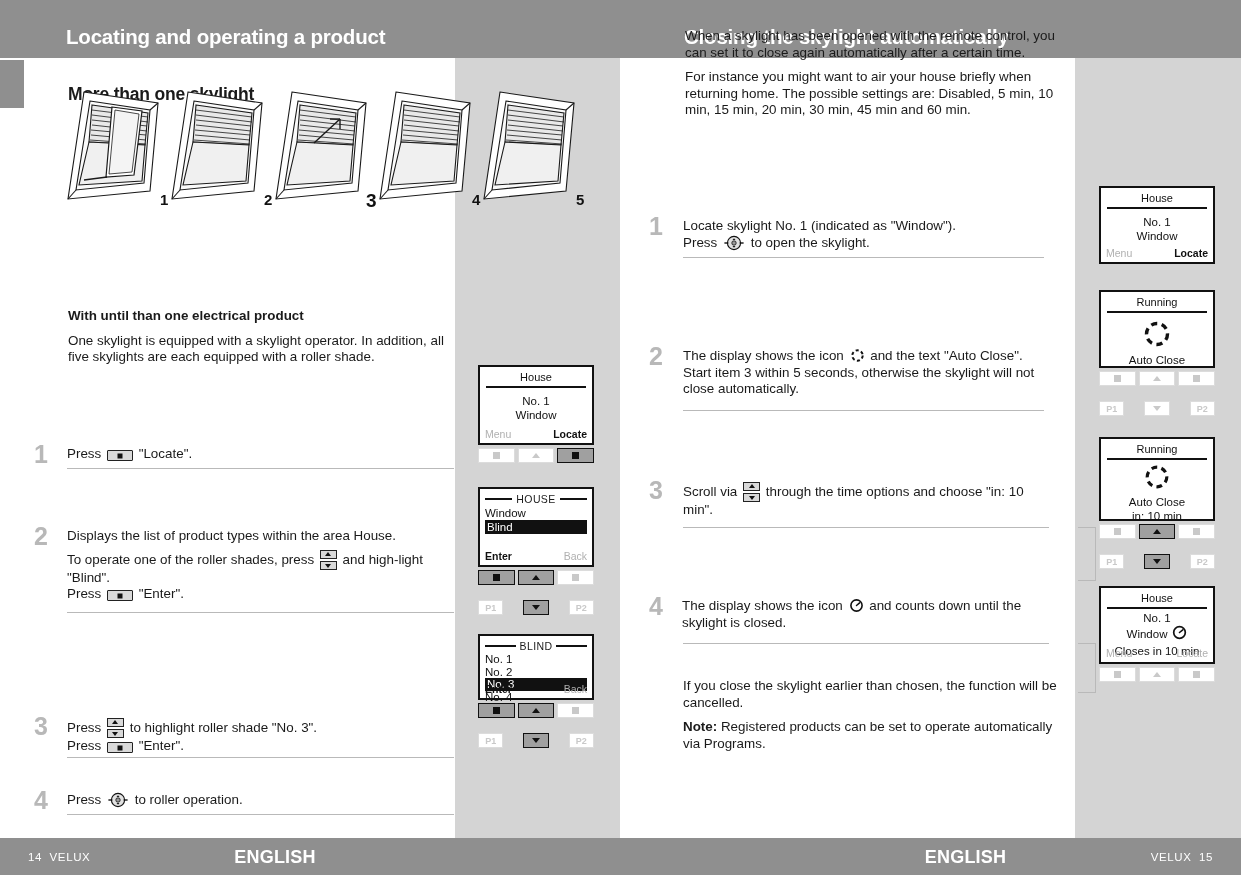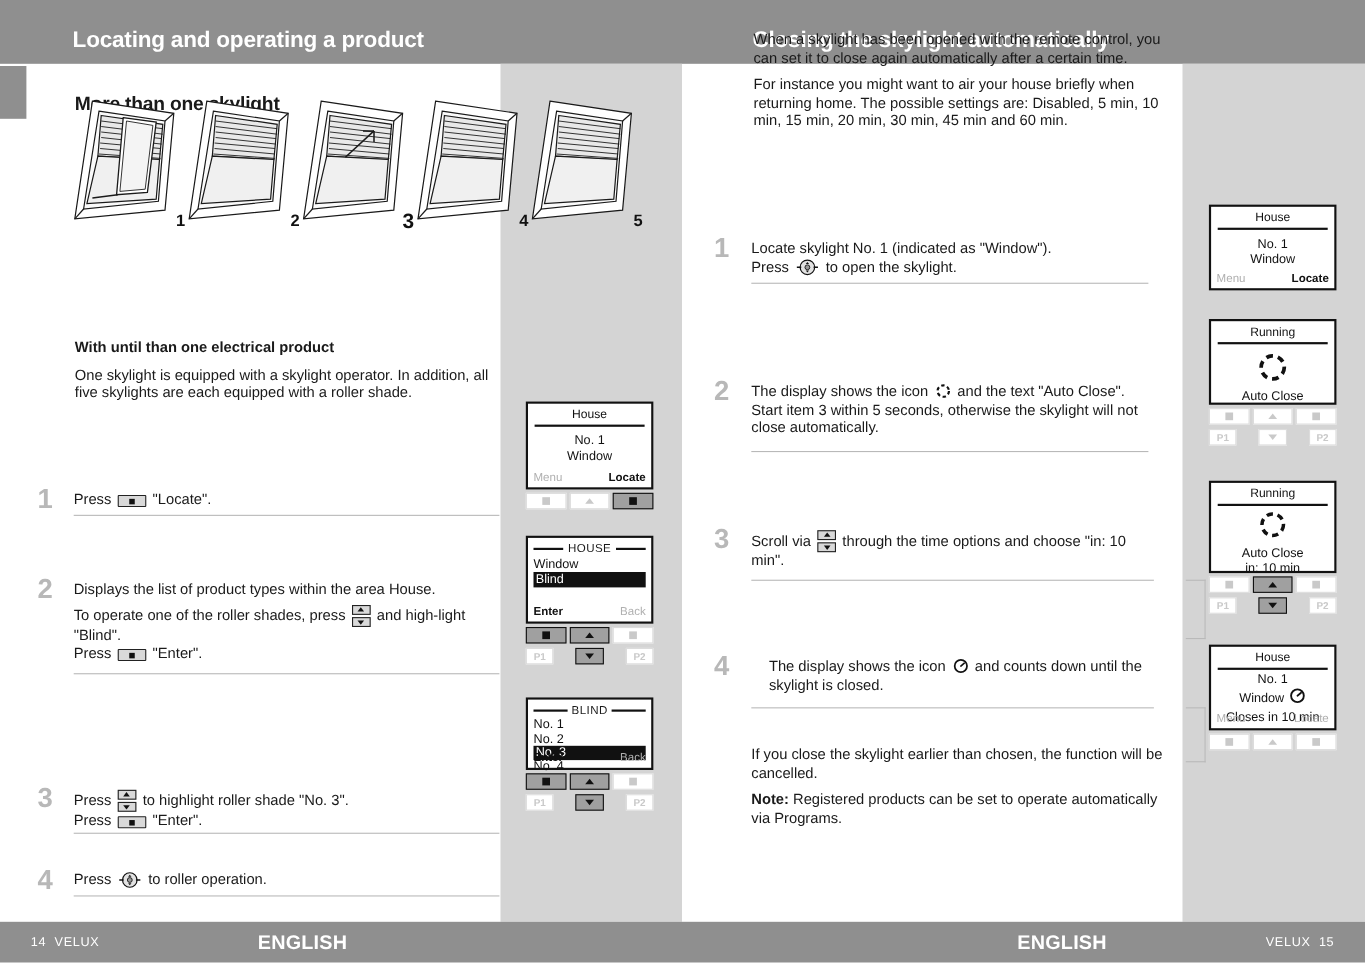--- a/index.html
+++ b/index.html
@@ -149,21 +149,21 @@
   .scr-foot .on  { color:#111; font-weight:bold; }
   .scr-head-rule {
     display:flex; align-items:center; gap:4px; margin-bottom:1px;
   }
   .scr-head-rule .ln { flex:1; height:1.5px; background:#111; }
   .scr-head-rule .lb { font-size:10.5px; letter-spacing:0.4px; }
 
   
   .pad { margin-top:3px; }
   .pad-row { display:flex; gap:3px; }
-  .pad-row + .pad-row { margin-top:4px;gap:20px; }
+  .pad-row + .pad-row { margin-top:15px;gap:20px; }
   .btn {
     flex:1; height:15px; background:#ffffff; border:1.4px solid #dcdcdc;
     display:flex; align-items:center; justify-content:center;
     font-size:9px; color:#c9c9c9; font-weight:bold;
   }
   .btn .sq { width:7px; height:7px; background:#c9c9c9; }
   .btn .tri-u { width:0;height:0;border-left:4px solid transparent;border-right:4px solid transparent;border-bottom:5px solid #c9c9c9; }
   .btn .tri-d { width:0;height:0;border-left:4px solid transparent;border-right:4px solid transparent;border-top:5px solid #c9c9c9; }
   .btn.active { background:#a0a0a0; border-color:#111; }
   .btn.active .sq { background:#111; }
@@ -521,21 +521,21 @@
       <div class="step-num">3</div>
       <div class="step-body" style="margin-left:34px;">
         <p><span>Scroll via </span><span class="g g-updown"><span class="half u"></span><span class="tri u"></span><span class="half d"></span><span class="tri d"></span></span><span> through the time options and choose "in: 10 min".</span></p>
       </div>
       <div class="step-rule" style="left:34px; top:45px;"></div>
       <div class="bracket" style="left:429px; top:45px; width:18px; height:54px;"></div>
     </div>
 
     <div class="step" style="left:29px; top:598px; width:400px;">
       <div class="step-num">4</div>
-      <div class="step-body" style="margin-left:50px;">
+      <div class="step-body" style="margin-left:33px;">
         <p><span>The display shows the icon </span><span class="g g-icon-clock"><svg viewBox="0 0 15 15" xmlns="http://www.w3.org/2000/svg">
                 <circle cx="7.5" cy="7.5" r="5.6" fill="none" stroke="#111" stroke-width="1.6"></circle>
                 <path d="M7.5 7.5 L10.6 4.9" stroke="#111" stroke-width="1.5" stroke-linecap="round"></path>
               </svg></span><span> and counts down until the skylight is closed.</span></p>
       </div>
       <div class="step-rule" style="left:34px; top:45px;"></div>
       <div class="bracket" style="left:429px; top:45px; width:18px; height:50px;"></div>
     </div>
 
     <div class="txt" style="left:63px; top:678px; width:388px;">

